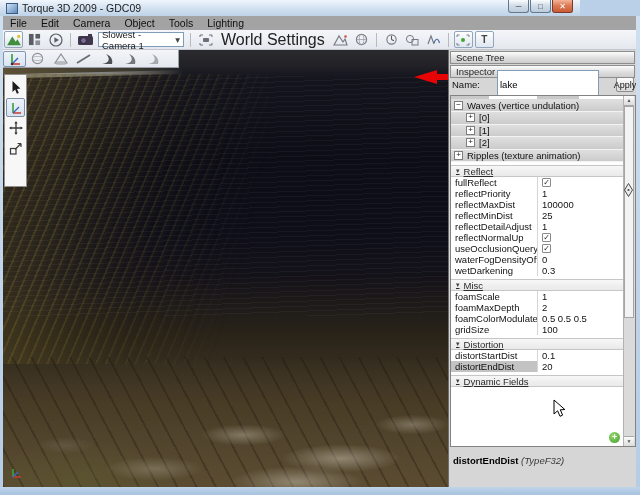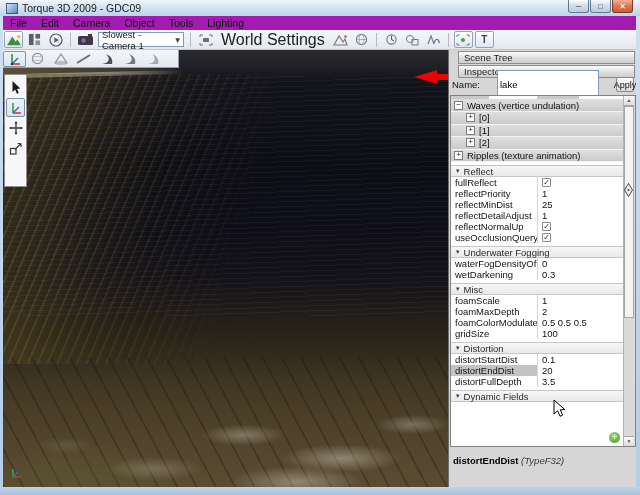--- a/index.html
+++ b/index.html
@@ -1,29 +1,29 @@
 <!DOCTYPE html>
 <html><head>
 <meta charset="utf-8">
 <style>
   html,body{margin:0;padding:0;background:#9db8d2;}
   #win{position:relative;width:640px;height:495px;overflow:hidden;
        font-family:"Liberation Sans",sans-serif;background:#b9d0e8;}
   
-  #titlebar{position:absolute;left:0;top:0;width:640px;height:16px;
+  #titlebar{position:absolute;left:0;top:0;width:580px;height:16px;
     background:linear-gradient(#f0f6fc,#d3e2f1 50%,#bed3e8);display:flex;align-items:center;}
   #title-icon{width:10px;height:9px;margin:0 4px 0 6px;border:1px solid #3c5c82;
     background:linear-gradient(135deg,#cfe4f7,#5e89b8);}
   #title-text{font-size:10.5px;color:#1b1b1b;}
   #win-controls{position:absolute;right:7px;top:0;display:flex;}
   .wbtn{width:21px;height:13px;box-sizing:border-box;border:1px solid #62798e;border-top:none;
     border-radius:0 0 3px 3px;background:linear-gradient(#fbfdfe,#d3dee9 45%,#bccbdb);
     display:flex;align-items:center;justify-content:center;font-size:8px;color:#33404d;margin-left:1px;}
   .wbtn.close{background:linear-gradient(#f4b49a,#dd7c57 45%,#c95c36);color:#fff;border-color:#7e3a24;}
-  #menubar{position:absolute;left:3px;top:16px;width:633px;height:14px;background:#a21caf;
+  #menubar{position:absolute;left:3px;top:16px;width:633px;height:14px;background:#a3a3a3;
     border-bottom:1px solid #dadee3;display:flex;align-items:center;font-size:10.5px;color:#101010;}
   .menu-item{padding:0 7px;height:14px;display:flex;align-items:center;}
   
   #toolbar1{position:absolute;left:3px;top:30px;width:633px;height:20px;box-sizing:border-box;
     background:linear-gradient(#f4f6f9,#e4e8ee);border-bottom:1px solid #c4c8ce;
     display:flex;align-items:center;font-size:10px;color:#222;}
   .tbtn{height:17px;min-width:19px;display:flex;align-items:center;justify-content:center;margin:0 1px;}
   .tbtn.box{box-sizing:border-box;border:1px solid #93a5bb;border-radius:2px;
     background:linear-gradient(#fdfefe,#dfe7f1);}
   .tsep{width:1px;height:14px;background:#b6bac0;margin:0 4px;}
@@ -68,21 +68,21 @@
     border-bottom:7px solid transparent;border-right:23px solid #e60404;}
   #red-arrow-tail{left:432px;top:24px;width:13px;height:6px;background:#e60404;}
   
   #palette{position:absolute;left:4px;top:74px;width:23px;height:113px;box-sizing:border-box;z-index:5;
     background:#f7f7f7;border:1px solid #8f8f8f;display:flex;flex-direction:column;align-items:center;padding-top:3px;}
   .pal-btn{width:19px;height:19px;display:flex;align-items:center;justify-content:center;margin-bottom:1px;}
   .pal-btn.sel{box-sizing:border-box;border:1px solid #7c90aa;border-radius:2px;
     background:linear-gradient(#eef3fa,#d7e2f0);}
   
   #panel{position:absolute;left:448px;top:50px;width:188px;height:437px;box-sizing:border-box;
-    background:#d6d6d6;border-left:1px solid #6e6e6e;z-index:2;font-size:9.5px;color:#111;padding-left:8px;}
+    background:#d6d6d6;border-left:1px solid #6e6e6e;z-index:2;font-size:9.5px;color:#111;}
   .hdr{margin:1px 1px 0 1px;height:11px;box-sizing:content-box;border:1px solid #8d8d8d;
     background:linear-gradient(#fcfcfc,#dedede 55%,#cecece);display:flex;align-items:center;
     padding-left:5px;font-size:9.5px;color:#1e1e1e;}
   #name-row{position:absolute;left:0;top:26px;width:188px;height:17px;display:flex;align-items:center;
     padding:0 3px;box-sizing:border-box;gap:17px;}
   #name-input{flex:1;height:30px;box-sizing:border-box;border:1px solid #7f9db9;font-size:9.5px;
     padding:0 2px;font-family:"Liberation Sans",sans-serif;min-width:0;}
   #apply-btn{width:18px;height:15px;box-sizing:border-box;border:1px solid #8b8b8b;border-radius:2px;
     background:linear-gradient(#fefefe,#dadada);display:flex;align-items:center;justify-content:center;font-size:9px;}
   #prop-list{position:absolute;left:1px;top:45px;width:186px;height:352px;box-sizing:border-box;
@@ -91,21 +91,21 @@
   .prow{box-sizing:border-box;}
   .prow.partial{height:3.5px;border-bottom:1px solid #dcdcdc;
     background:linear-gradient(90deg,#c9c9c9 0 38px,#fff 38px 86px,#c9c9c9 86px 128px,#fff 128px);}
   .prow.group{height:12.5px;background:linear-gradient(#dfdfdf,#cbcbcb);border-bottom:1px solid #f3f3f3;
     display:flex;align-items:center;gap:4px;padding-left:3px;font-size:9.5px;}
   .prow.group.ind{padding-left:15px;}
   .expander{width:9px;height:9px;box-sizing:border-box;background:#fff;border:1px solid #7e7e7e;
     font-size:8px;line-height:6px;text-align:center;color:#222;}
   .prow.section{height:12px;margin-top:3px;background:linear-gradient(#f7f7f7,#e9e9e9);
     border-top:1px solid #c6c6c6;border-bottom:1px solid #c6c6c6;
-    display:flex;align-items:center;gap:4px;padding-left:5px;color:#2a2a2a;}
+    display:flex;align-items:center;gap:4px;padding-left:5px;color:#2a2a2a;text-decoration:underline;}
   .prow.section .tri{font-size:7px;color:#444;}
   .prow.prop{height:11px;display:flex;font-size:9.5px;}
   .lcell{width:87px;box-sizing:border-box;padding-left:4px;border-right:1px solid #d6d6d6;
     display:flex;align-items:center;white-space:nowrap;overflow:hidden;}
   .lcell.sel{background:#c3c3c3;}
   .vcell{flex:1;padding-left:4px;display:flex;align-items:center;white-space:nowrap;}
   .cb{width:9px;height:9px;box-sizing:border-box;border:1px solid #8a8a8a;border-radius:1px;
     background:#fff;font-size:8px;line-height:7px;text-align:center;color:#2a2a2a;}
   #add-btn{position:absolute;right:3px;bottom:3px;width:11px;height:11px;border-radius:50%;
     background:radial-gradient(circle at 35% 30%,#93d76e,#46a22a);color:#fff;font-size:9px;
@@ -370,43 +370,43 @@
             <div class="lcell">fullReflect</div>
             <div class="vcell">
               <span class="cb">✓</span>
             </div>
           </div>
           <div class="prow prop">
             <div class="lcell">reflectPriority</div>
             <div class="vcell">1</div>
           </div>
           <div class="prow prop">
+            <div class="lcell">reflectMaxDist</div>
+            <div class="vcell">100000</div>
+          </div>
+          <div class="prow prop">
             <div class="lcell">reflectMinDist</div>
             <div class="vcell">25</div>
           </div>
           <div class="prow prop">
             <div class="lcell">reflectDetailAdjust</div>
             <div class="vcell">1</div>
           </div>
           <div class="prow prop">
             <div class="lcell">reflectNormalUp</div>
             <div class="vcell">
               <span class="cb">✓</span>
             </div>
           </div>
           <div class="prow prop">
             <div class="lcell">useOcclusionQuery</div>
             <div class="vcell">
               <span class="cb">✓</span>
             </div>
           </div>
-          <div class="prow section">
-            <span class="tri">▾</span>
-            <span>Underwater Fogging</span>
-          </div>
           <div class="prow prop">
             <div class="lcell">waterFogDensityOffset</div>
             <div class="vcell">0</div>
           </div>
           <div class="prow prop">
             <div class="lcell">wetDarkening</div>
             <div class="vcell">0.3</div>
           </div>
           <div class="prow section">
             <span class="tri">▾</span>
@@ -432,24 +432,20 @@
             <span class="tri">▾</span>
             <span>Distortion</span>
           </div>
           <div class="prow prop">
             <div class="lcell">distortStartDist</div>
             <div class="vcell">0.1</div>
           </div>
           <div class="prow prop">
             <div class="lcell sel">distortEndDist</div>
             <div class="vcell">20</div>
-          </div>
-          <div class="prow prop">
-            <div class="lcell">distortFullDepth</div>
-            <div class="vcell">3.5</div>
           </div>
           <div class="prow section">
             <span class="tri">▾</span>
             <span>Dynamic Fields</span>
           </div>
           <div id="add-btn">+</div>
       </div>
       <div id="prop-scroll">
         <div class="sarrow up">▲</div>
         <div id="scroll-thumb"></div>

